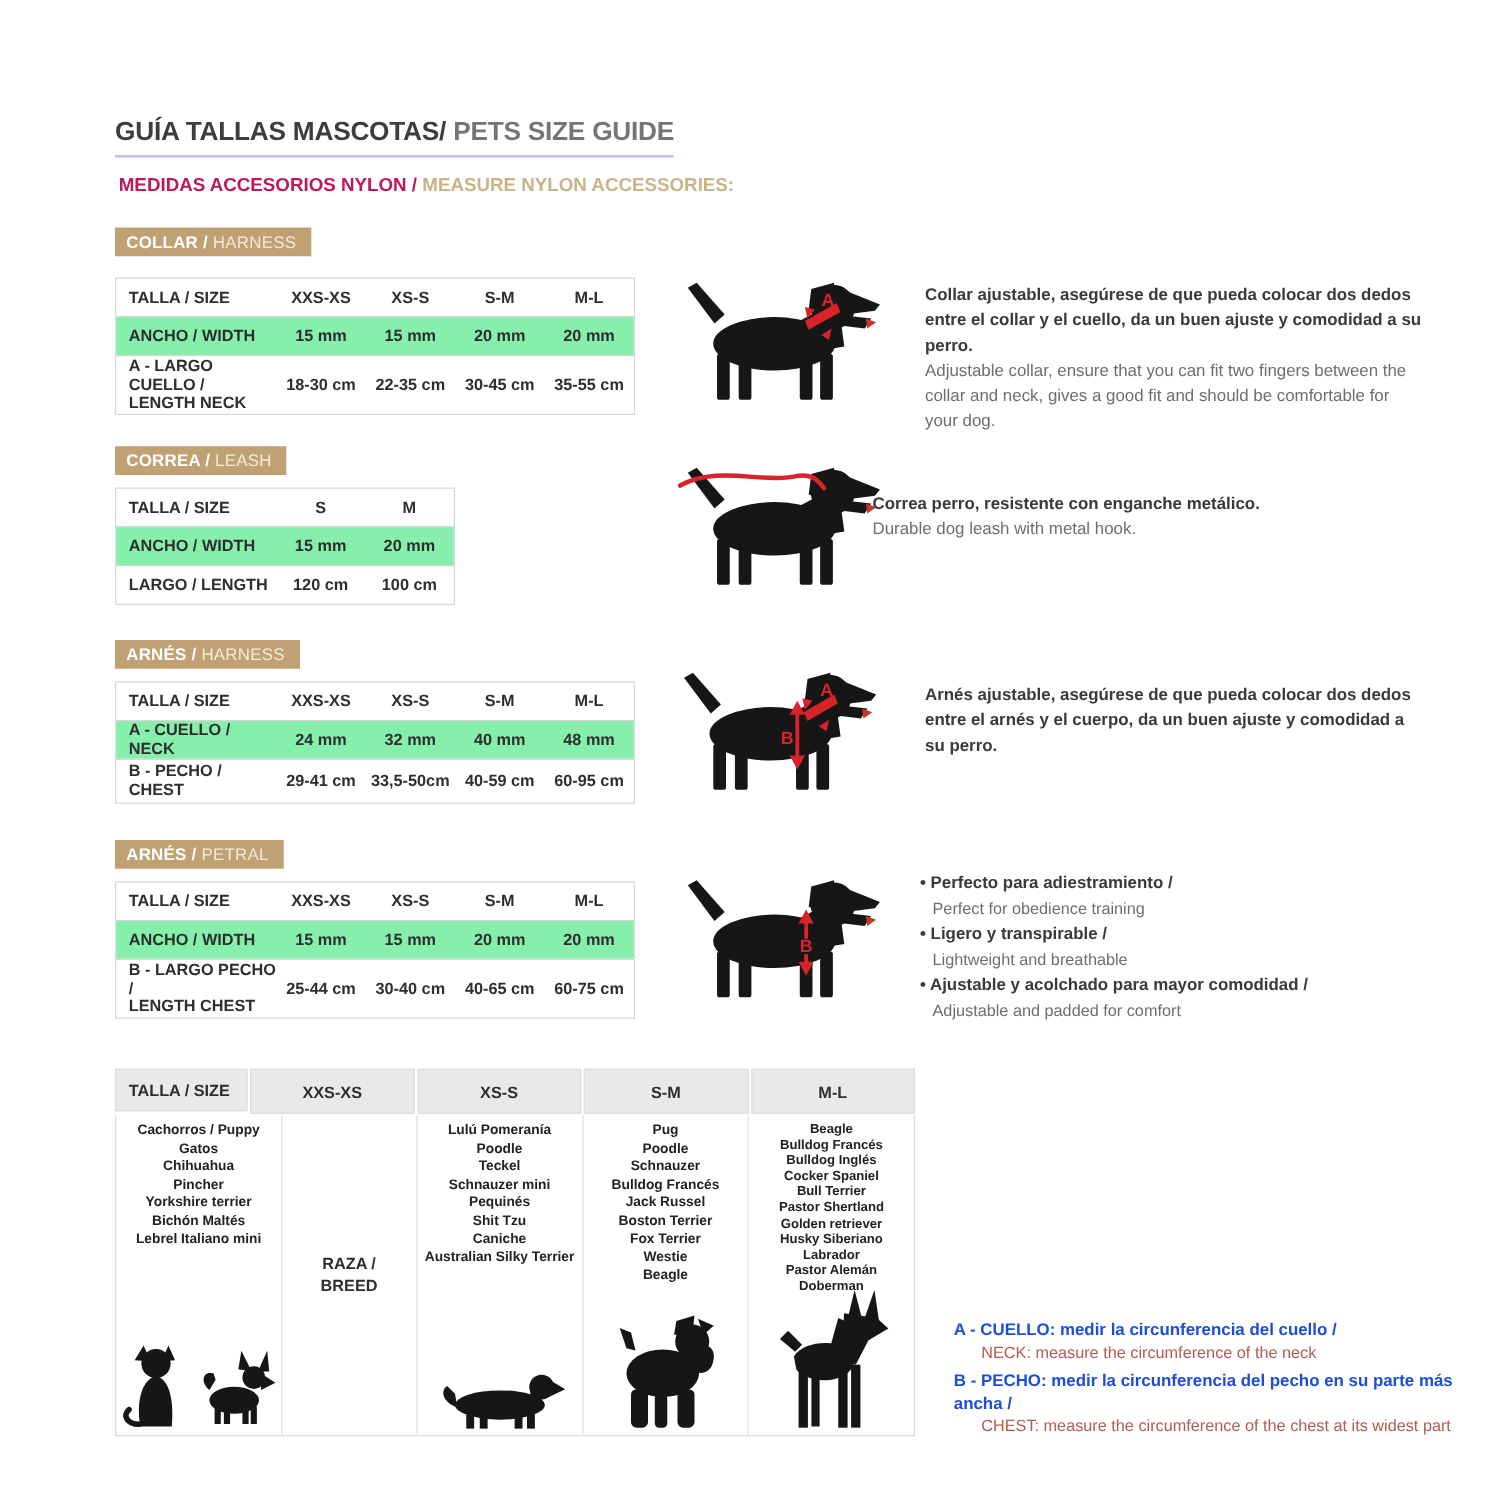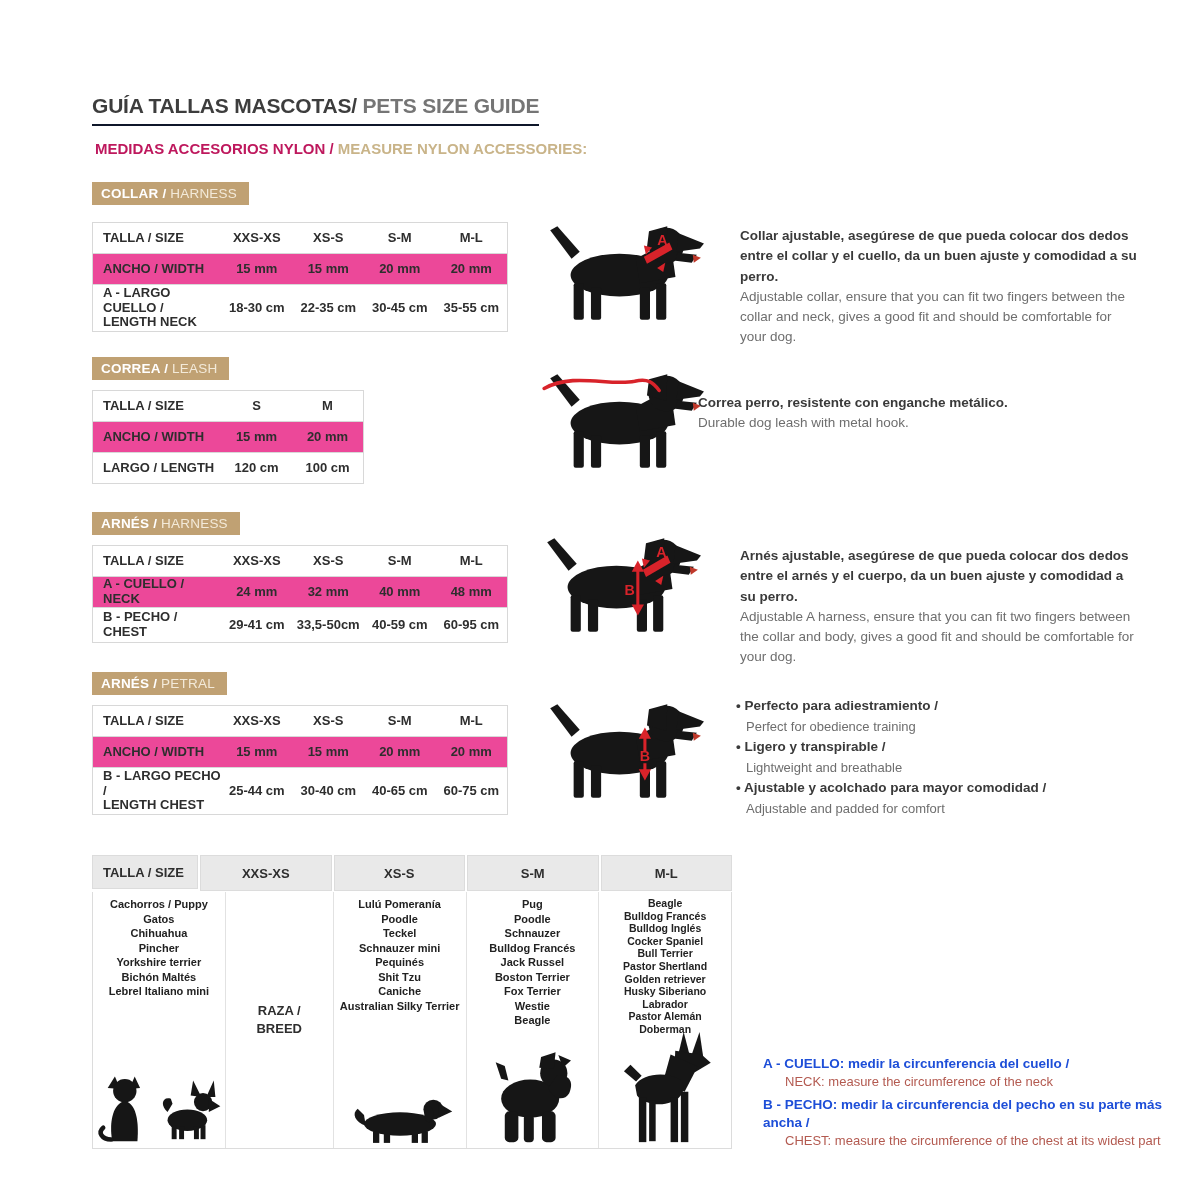--- a/index.html
+++ b/index.html
@@ -5,39 +5,39 @@
   html,body{margin:0;padding:0;}
   body{
     width:1200px;height:1200px;background:#ffffff;position:relative;
     font-family:"Liberation Sans","DejaVu Sans",sans-serif;color:#2e2e2e;
     -webkit-font-smoothing:antialiased;overflow:hidden;
   }
   .abs{position:absolute;}
 
   
   .page-title{left:92px;top:80px;font-size:21px;font-weight:700;letter-spacing:-0.2px;
-    border-bottom:2px solid #0f172a;padding-bottom:6px;display:inline-block;}
+    border-bottom:2px solid #c4b5fd;padding-bottom:6px;display:inline-block;}
   .page-title .t-es{color:#3d3d3d;}
   .page-title .t-en{color:#757575;}
   .subtitle{left:95px;top:140px;font-size:15px;font-weight:700;}
   .subtitle .t-es{color:#be185d;}
   .subtitle .t-en{color:#c9b489;}
 
   
   .badge{background:#c0a173;color:#fff;font-size:13.5px;font-weight:700;
     padding:4px 12px 4px 9px;letter-spacing:0.2px;display:inline-block;}
   .badge .b-en{font-weight:400;color:#f3ead9;}
 
   
   .stable{border:1px solid #d8d8d8;background:#fff;font-size:13px;font-weight:700;}
   .srow{display:flex;align-items:stretch;height:30px;}
   .srow + .srow{border-top:1px solid #d8d8d8;}
   .srow.tall{height:46px;}
   .srow.tall2{height:34px;}
-  .srow.shade{background:#ec4899;}
+  .srow.shade{background:#86efac;}
   .cell{display:flex;align-items:center;justify-content:center;text-align:center;
     white-space:pre-line;line-height:1.15;}
   .cell.lab{justify-content:flex-start;text-align:left;padding-left:10px;}
   .w5 .cell.lab{width:118px;}
   .w5 .cell.val{width:71.5px;}
   .w3 .cell.lab{width:118px;}
   .w3 .cell.val{width:71px;}
 
   
   .desc{width:400px;}
@@ -214,21 +214,20 @@
     <polygon class="mkr" points="118,48 126,43 124,52"></polygon>
     <path d="M101,37 L101,73" stroke="#d8232a" stroke-width="3"></path>
     <polygon class="mkr" points="101,28 95,39 107,39"></polygon>
     <polygon class="mkr" points="101,82 95,71 107,71"></polygon>
     <text class="mk" x="88" y="62">B</text>
   </svg>
 </div>
 
 <div class="abs desc" style="left:740px;top:546px;">
   <p class="es">Arnés ajustable, asegúrese de que pueda colocar dos dedos entre el arnés y el cuerpo, da un buen ajuste y comodidad a su perro.</p>
-  <p class="en">Adjustable A harness, ensure that you can fit two fingers between the collar and body, gives a good fit and should be comfortable for your dog.</p>
 </div>
 
 <div class="abs badge" style="left:92px;top:672px;"><span>ARNÉS /</span><span class="b-en"> PETRAL</span></div>
 
 <div class="abs stable w5" style="left:92px;top:705px;">
   <div class="srow">
     <div class="cell lab">TALLA / SIZE</div>
     <div class="cell val">XXS-XS</div>
     <div class="cell val">XS-S</div>
     <div class="cell val">S-M</div>

